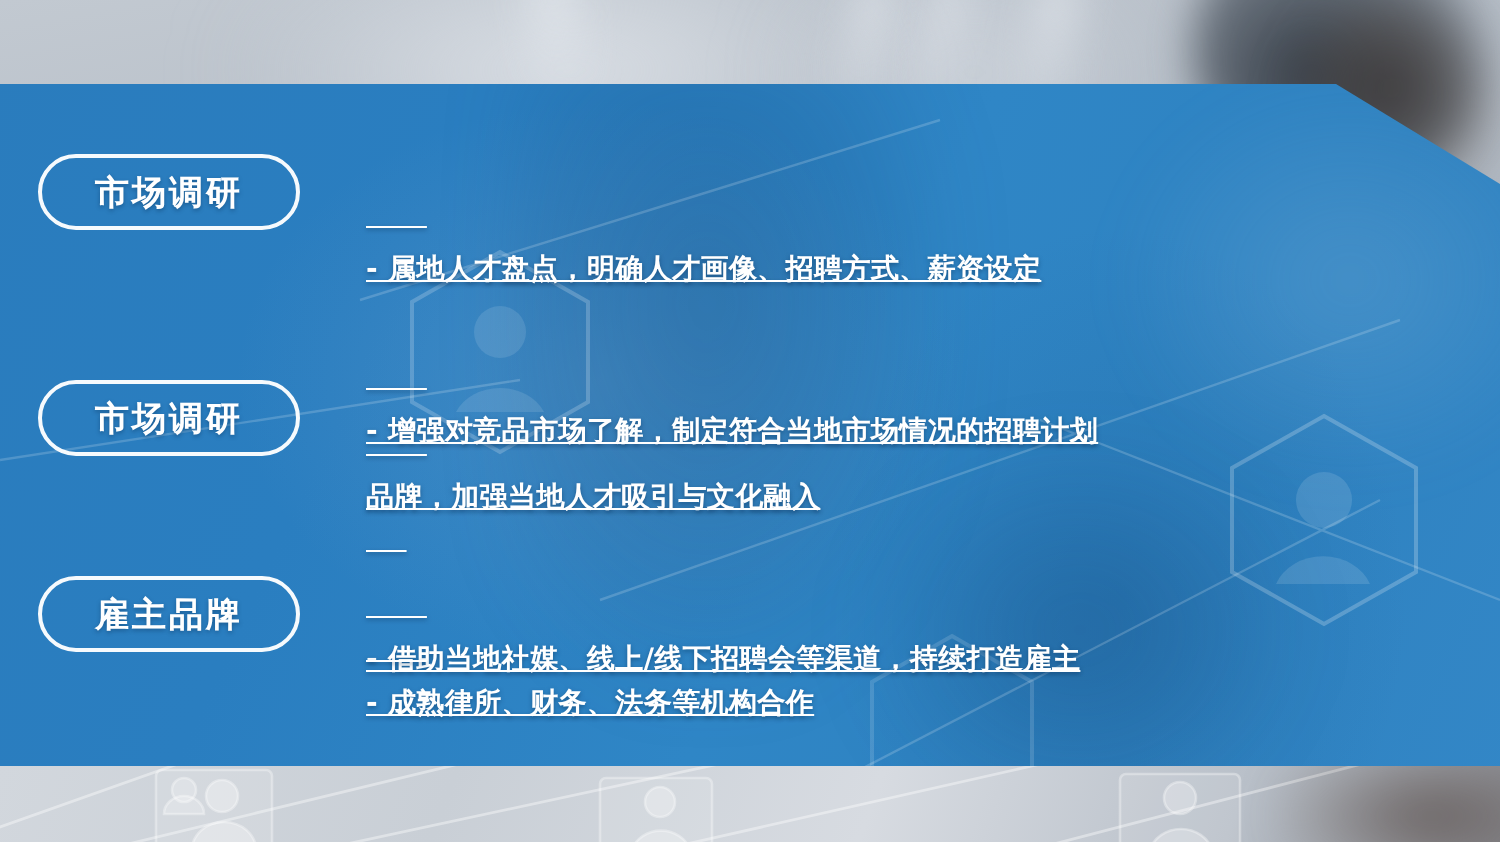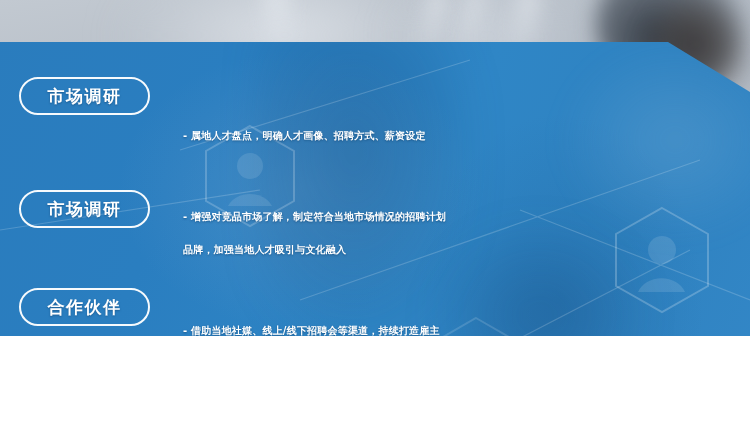--- a/index.html
+++ b/index.html
@@ -3,21 +3,21 @@
 <meta charset="utf-8">
 <style>
   html, body {
     margin: 0;
     padding: 0;
     background: #ffffff;
   }
   #slide {
     position: relative;
     width: 750px;
-    height: 336px;
+    height: 421px;
     overflow: hidden;
     font-family: "DejaVu Sans", "Liberation Sans", sans-serif;
     background: #a3a3a3;
   }
 
   
   .bg-base {
     position: absolute;
     inset: 0;
     background:
@@ -117,26 +117,27 @@
     font-size: 17px;
     font-weight: bold;
     letter-spacing: 1.5px;
     text-shadow: 0 1px 2px rgba(10,50,90,0.45);
   }
   .lines {
     position: absolute;
     left: 183px;
     width: 540px;
     color: #ffffff;
-    font-size: 10px;
+    font-size: 14px;
     font-weight: bold;
     line-height: 27px;
     letter-spacing: 0.2px;
     text-shadow: 0 1px 2px rgba(10,50,90,0.5);
     white-space: pre-wrap;
+    text-decoration: underline;
   }
   .lines div { white-space: nowrap; }
 
   
   #pill-0  { top: 77px; }
   #lines-0 { top: 68px; }
   #pill-1  { top: 190px; }
   #lines-1 { top: 182px; }
   #pill-2  { top: 288px; }
   #lines-2 { top: 285px; }
@@ -214,19 +215,19 @@
       <div>- 属地人才盘点，明确人才画像、招聘方式、薪资设定</div>
       <div>- 增强对竞品市场了解，制定符合当地市场情况的招聘计划</div>
     </div>
 
     <div class="pill" id="pill-1">市场调研</div>
     <div class="lines" id="lines-1">
       <div>  品牌，加强当地人才吸引与文化融入</div>
       <div>- 借助当地社媒、线上/线下招聘会等渠道，持续打造雇主</div>
     </div>
 
-    <div class="pill" id="pill-2">合作伙伴</div>
+    <div class="pill" id="pill-2">雇主品牌</div>
     <div class="lines" id="lines-2">
       <div>- 成熟律所、财务、法务等机构合作</div>
     </div>
   </div>
 
 </div>
 
 </body></html>

